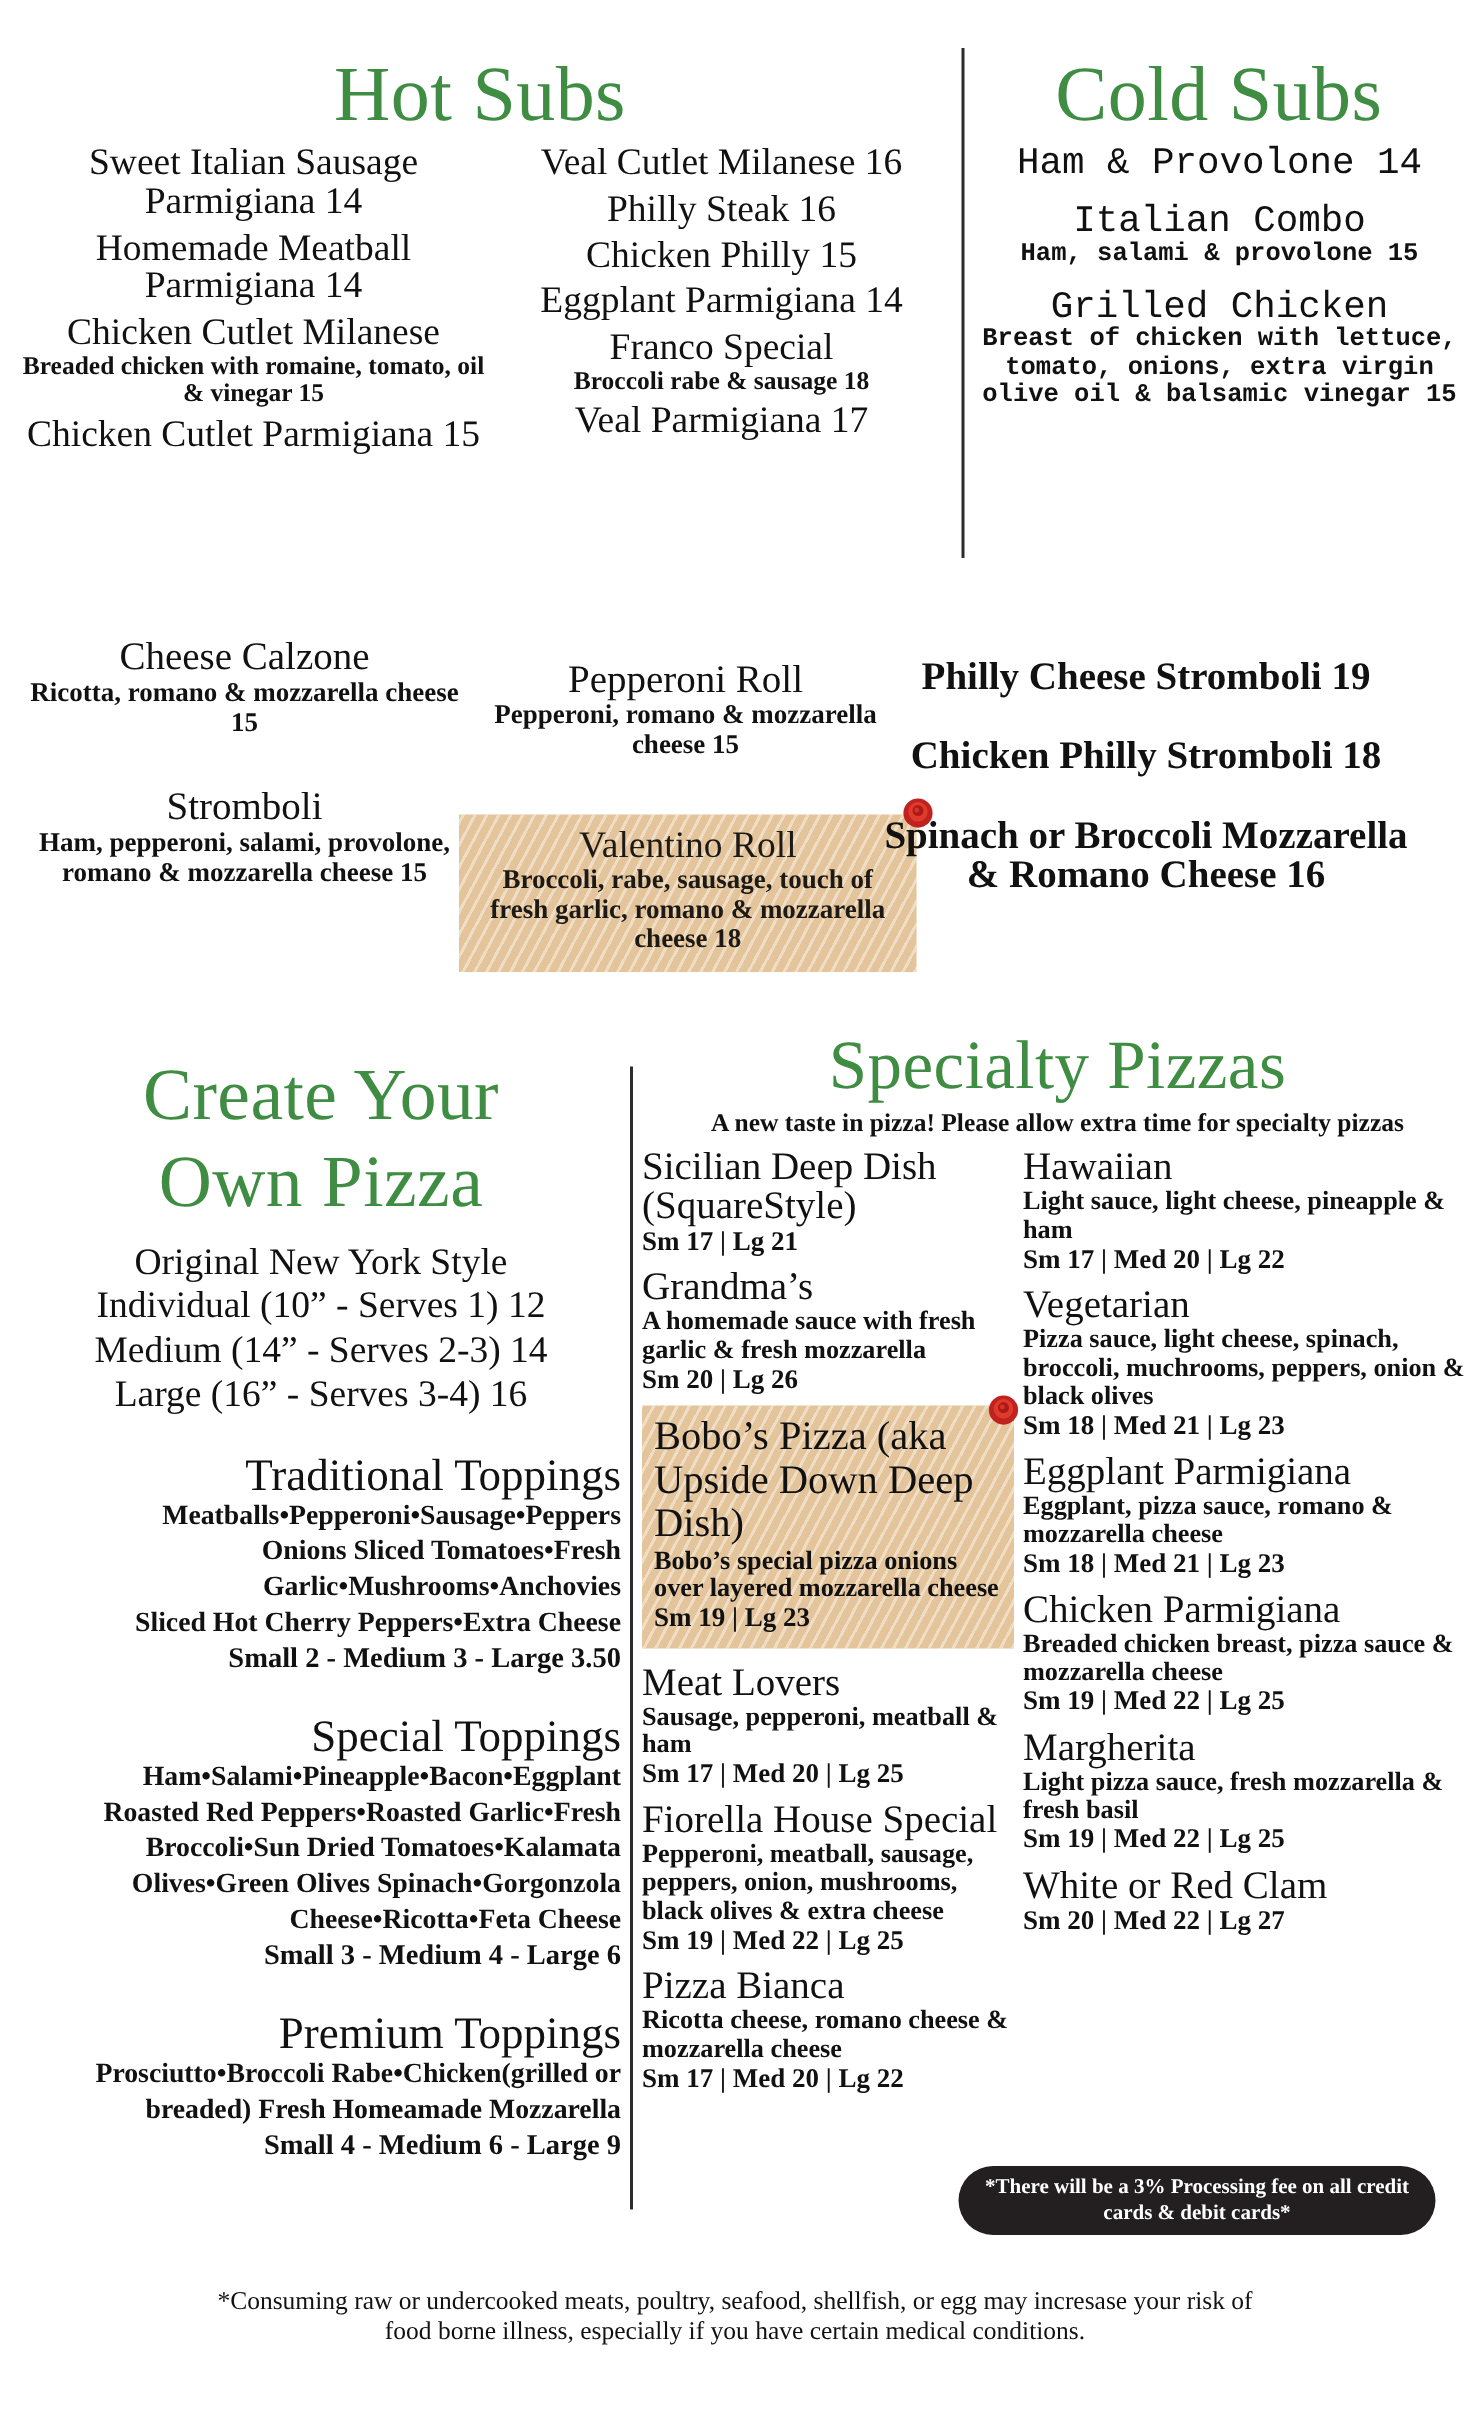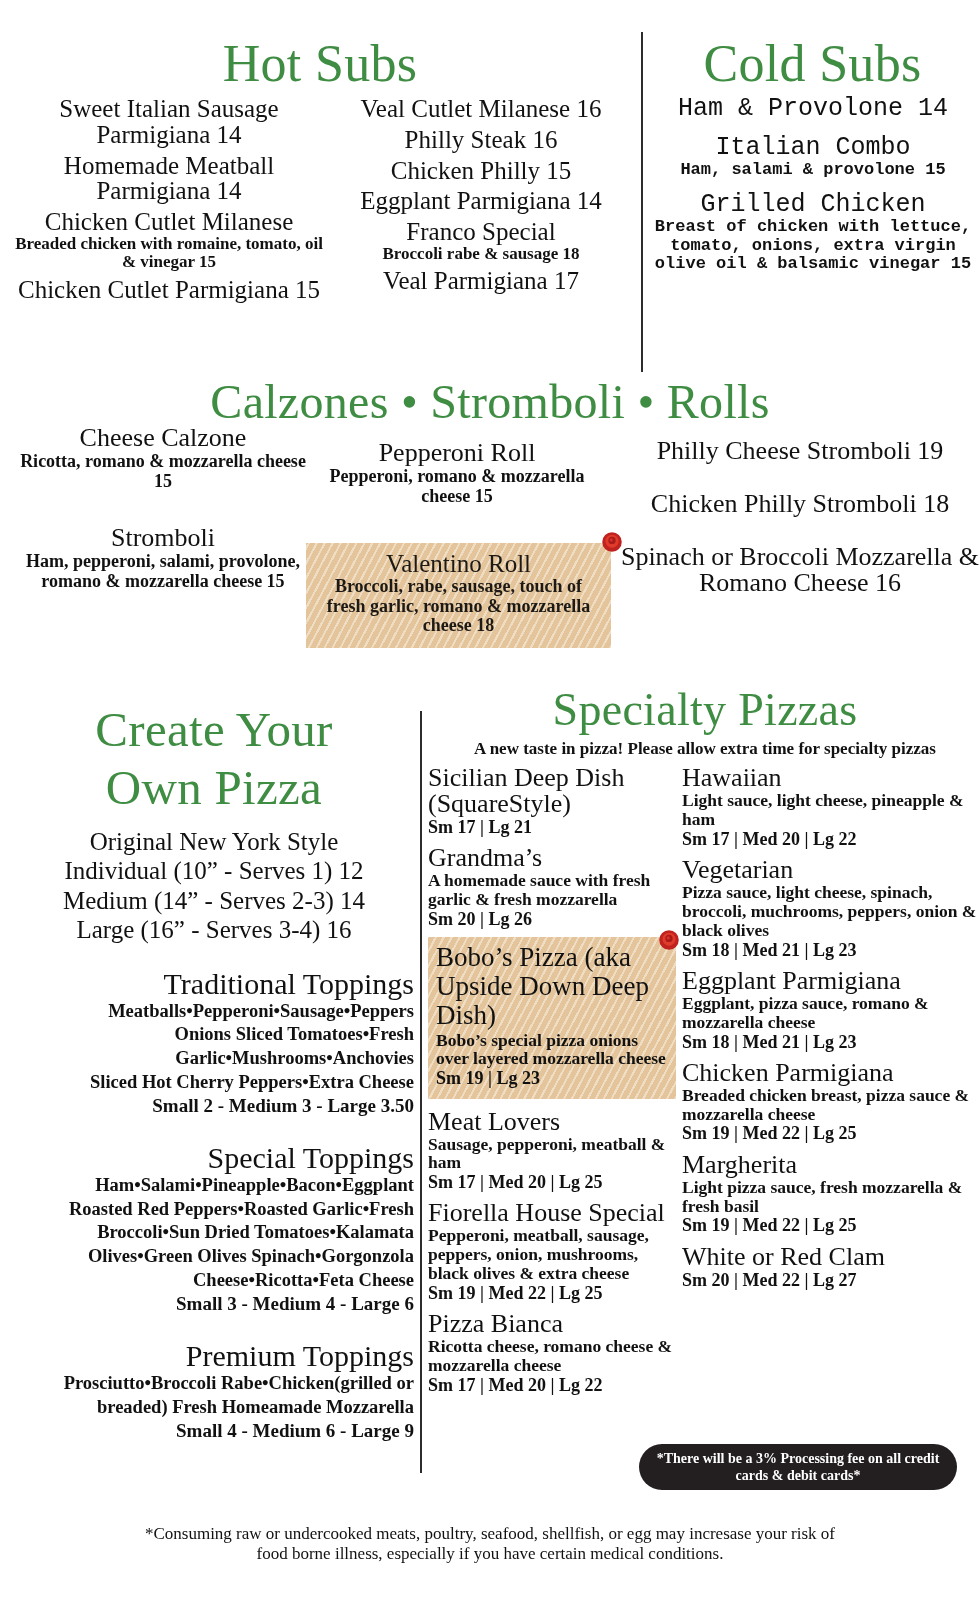--- a/index.html
+++ b/index.html
@@ -41,21 +41,21 @@
   .hot-col-l .item-name { font-size: 25px; }
   .hot-col-r .item-name { font-size: 25px; }
   .cold-col .item-name { font-size: 25px; }
   .hot-col-l .item-desc, .hot-col-r .item-desc, .cold-col .item-desc { font-size: 17px; }
 
   
   .calz { position: absolute; top: 378px; left: 0; width: 980px; height: 305px; }
   .calz-title { position: absolute; left: 0; top: 0; width: 980px; font-size: 48px; }
   .calz-c1 { position: absolute; left: 18px;  top: 47px; width: 290px; }
   .calz-c2 { position: absolute; left: 312px; top: 62px; width: 290px; }
-  .calz-c3 { position: absolute; left: 620px; top: 60px; width: 360px; }
+  .calz-c3 { position: absolute; left: 584px; top: 60px; width: 360px; font-weight: bold; }
   .calz .entry { margin-bottom: 22px; }
   .calz .item-name { font-size: 26px; }
   .calz .item-desc { font-size: 18px; }
   .calz-c3 .entry { margin-bottom: 26px; }
 
   
   .promo {
     position: relative;
     background-color: #e4c49a;
     background-image: repeating-linear-gradient(
@@ -175,21 +175,20 @@
         <div class="item-desc">Ham, salami &amp; provolone  15</div>
       </div>
       <div class="entry">
         <div class="item-name">Grilled Chicken</div>
         <div class="item-desc">Breast of chicken with lettuce, tomato, onions, extra virgin olive oil &amp; balsamic vinegar  15</div>
       </div>
     </div>
   </div>
 
   <div class="calz">
-    <div class="sec-title calz-title">Calzones • Stromboli • Rolls</div>
 
     <div class="calz-c1">
       <div class="entry">
         <div class="item-name">Cheese Calzone</div>
         <div class="item-desc">Ricotta, romano &amp; mozzarella cheese  15</div>
       </div>
       <div class="entry" style="margin-top:34px">
         <div class="item-name">Stromboli</div>
         <div class="item-desc">Ham, pepperoni, salami, provolone, romano &amp; mozzarella cheese  15</div>
       </div>

